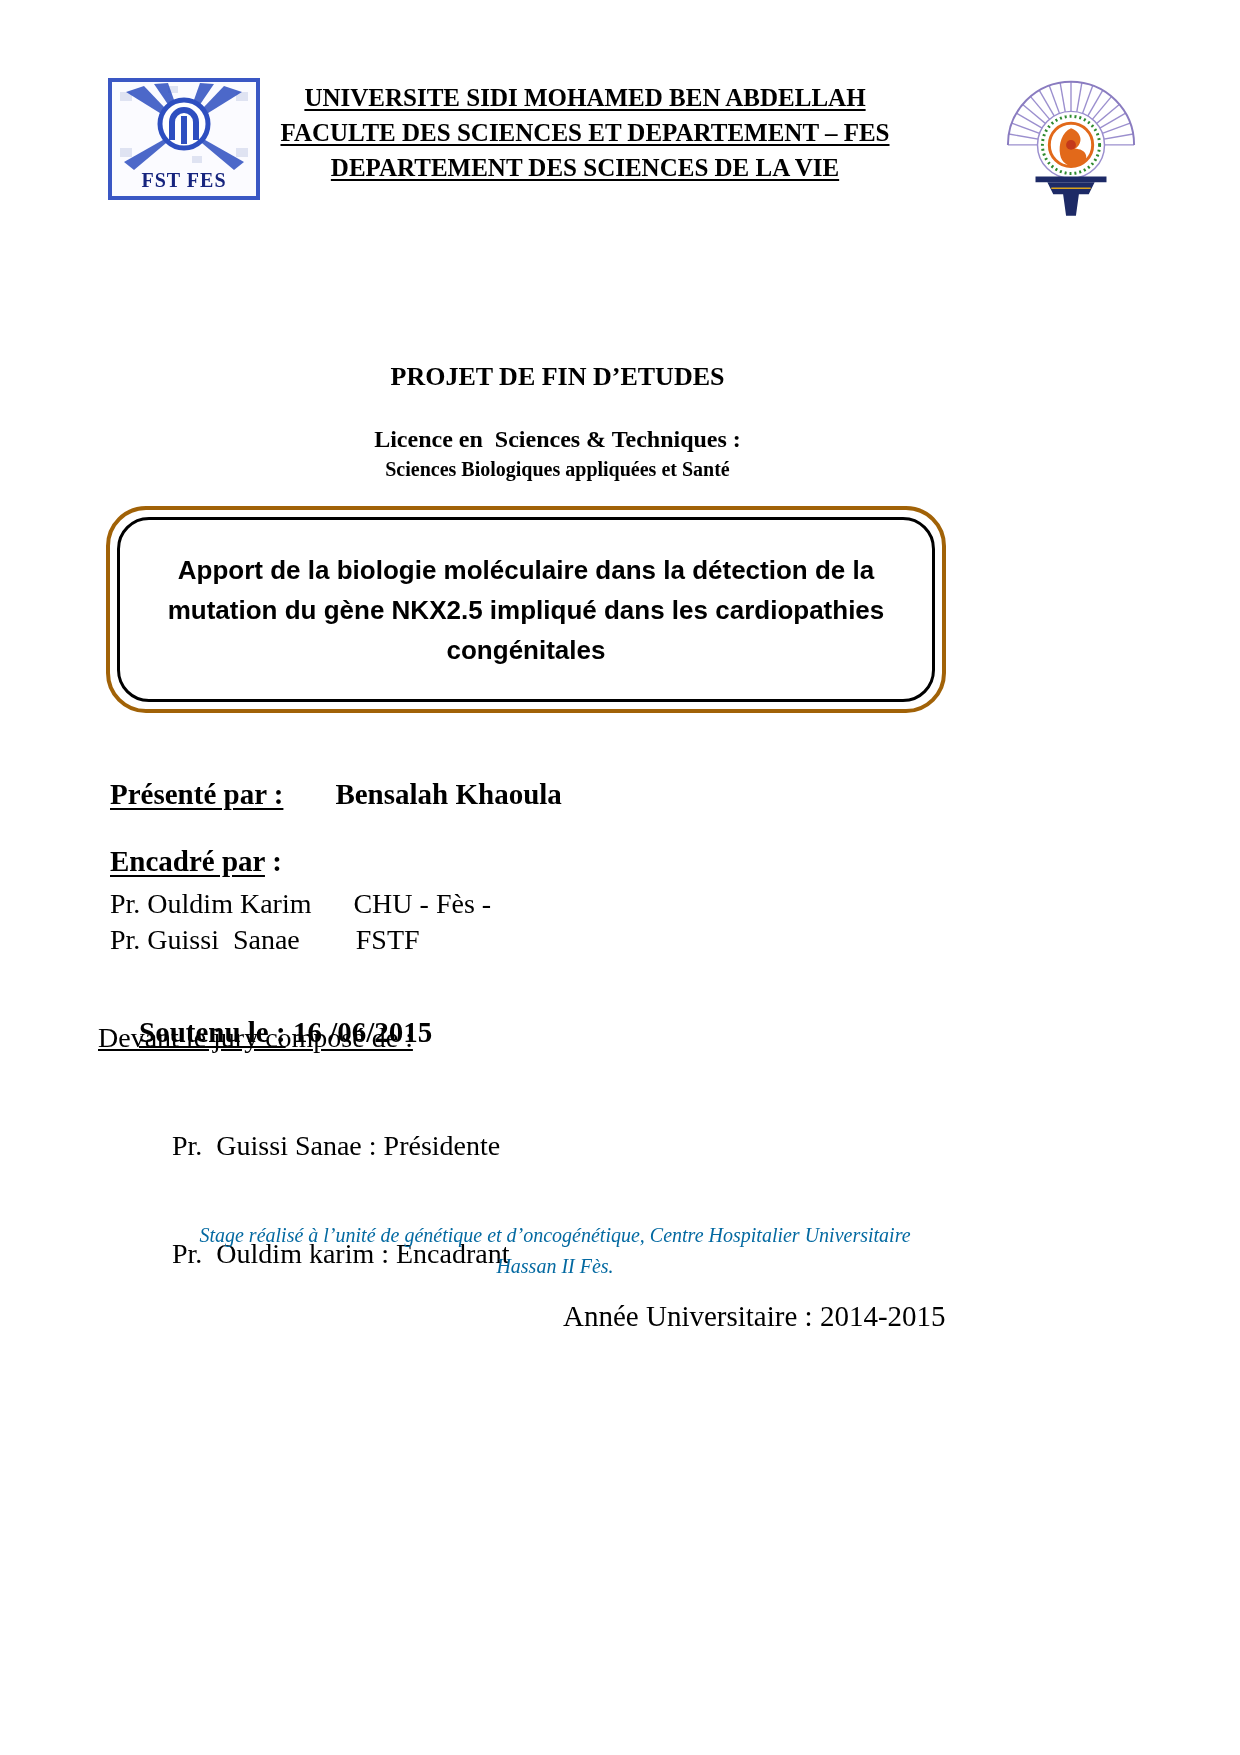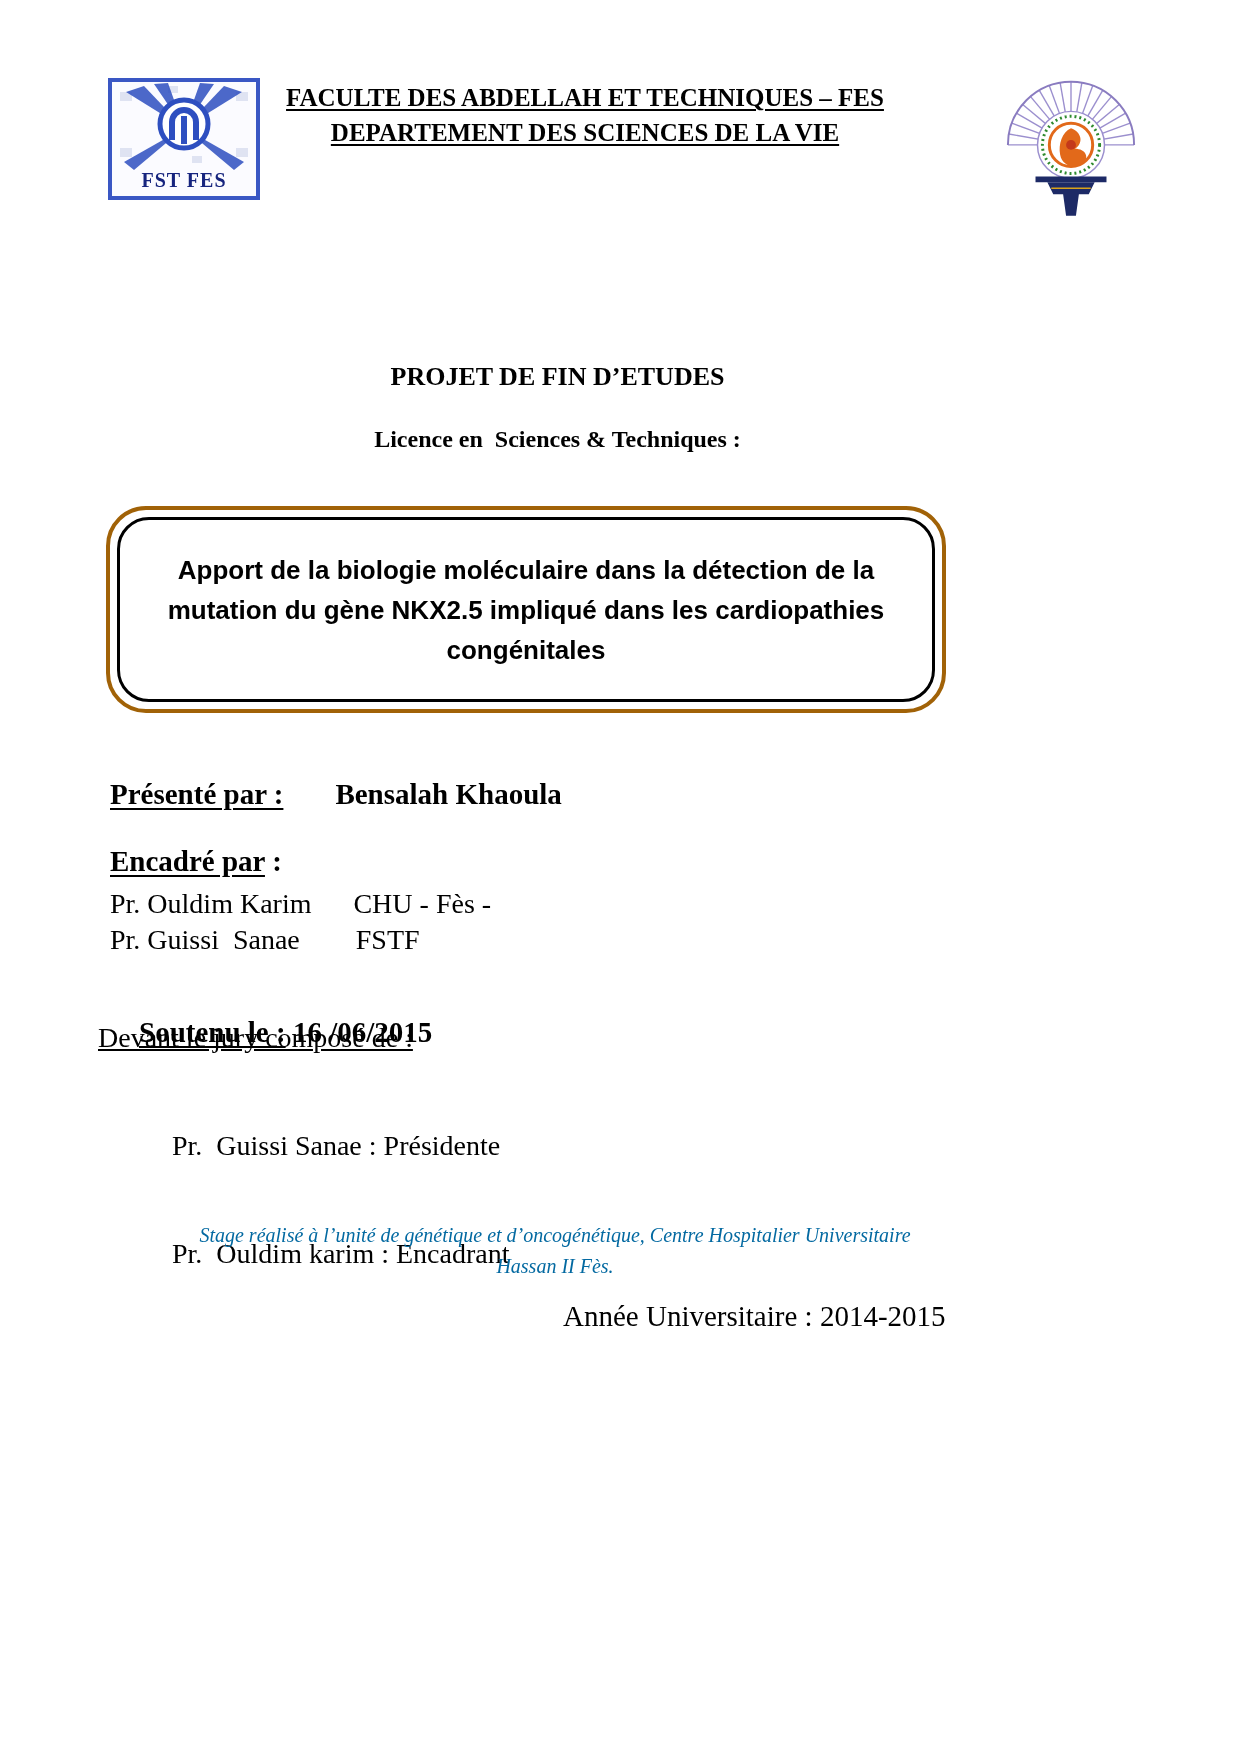--- a/index.html
+++ b/index.html
@@ -148,21 +148,22 @@
         <polygon points="76,50 136,84 126,92"></polygon>
       </g>
       <circle cx="76" cy="46" r="24" fill="#ffffff" stroke="#2e4fc0" stroke-width="5"></circle>
       <path d="M64 62 V44 a12 12 0 0 1 24 0 V62" fill="none" stroke="#2e4fc0" stroke-width="6"></path>
       <line x1="76" y1="38" x2="76" y2="66" stroke="#2e4fc0" stroke-width="6"></line>
     </svg>
     <div class="logo-caption">FST FES</div>
   </div>
 
   <div class="header-text">
-    <div class="header-line">FACULTE DES ABDELLAH ET TECHNIQUES – FES</div>
+    <div class="header-line">UNIVERSITE SIDI MOHAMED BEN ABDELLAH</div>
+    <div class="header-line">FACULTE DES SCIENCES ET DEPARTEMENT – FES</div>
     <div class="header-line">DEPARTEMENT DES SCIENCES DE LA VIE</div>
   </div>
 
   <div class="logo-right">
     <svg width="138" height="158" viewBox="0 0 140 160">
       <g stroke="#9b8fce" stroke-width="1.4">
         <line x1="70" y1="88" x2="134" y2="88"></line>
         <line x1="70" y1="88" x2="133" y2="77"></line>
         <line x1="70" y1="88" x2="130" y2="66"></line>
         <line x1="70" y1="88" x2="125" y2="56"></line>
@@ -189,20 +190,21 @@
       <path d="M70 71 c11 4 13 15 4 21 c11 0 15 9 8 15 c-9 6 -21 2 -23 -9 c-2 -11 2 -23 11 -27 z" fill="#e2691a"></path>
       <circle cx="70" cy="88" r="5" fill="#c4391a"></circle>
       <path d="M34 120 h72 v6 h-72 z" fill="#1d2a66"></path>
       <path d="M46 126 h48 l-6 12 h-10 l-3 22 h-10 l-3 -22 h-10 z" fill="#1d2a66"></path>
       <line x1="50" y1="132" x2="90" y2="132" stroke="#d9a21a" stroke-width="1.5"></line>
     </svg>
   </div>
 
   <div class="projet">PROJET DE FIN D’ETUDES</div>
   <div class="degree">Licence en  Sciences &amp; Techniques :</div>
+  <div class="specialty">Sciences Biologiques appliquées et Santé</div>
 
   <div class="title-box-outer">
     <div class="title-box-inner">
       <div class="thesis-title">Apport de la biologie moléculaire dans la détection de la mutation du gène NKX2.5 impliqué dans les cardiopathies congénitales</div>
     </div>
   </div>
 
   <div class="presented">
     <span class="label">Présenté par :</span><span class="name">Bensalah Khaoula</span>
   </div>

